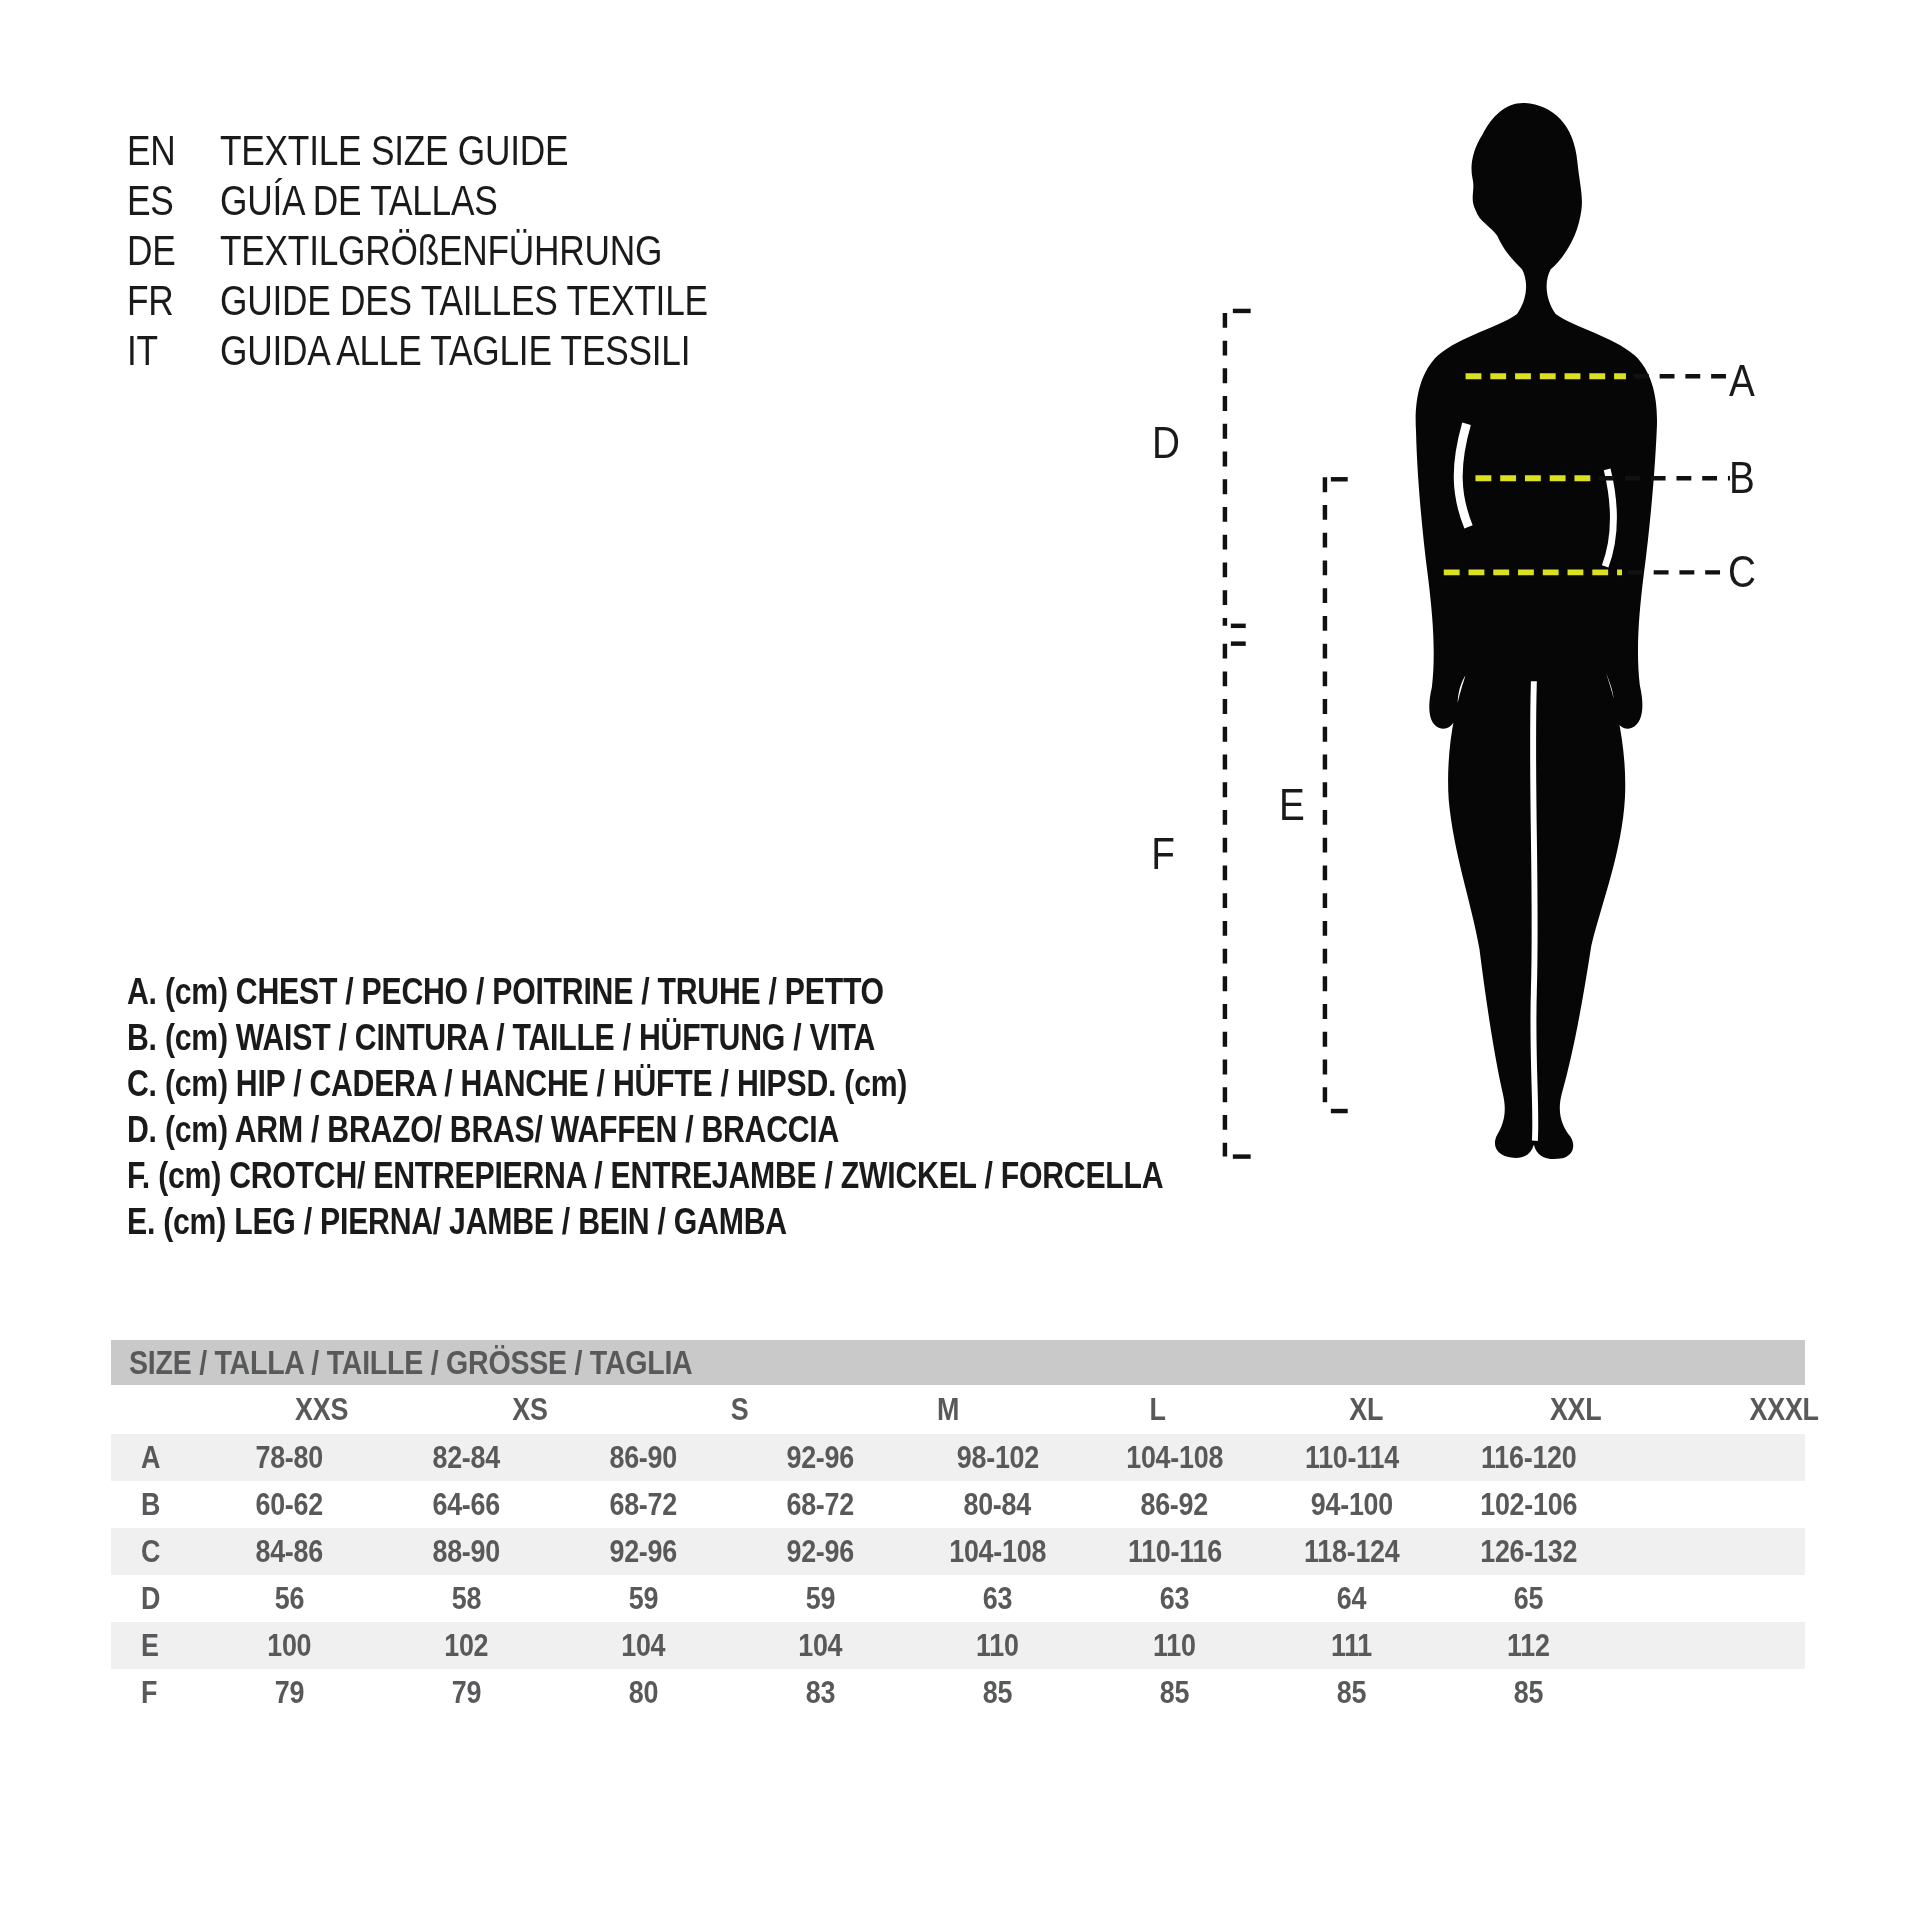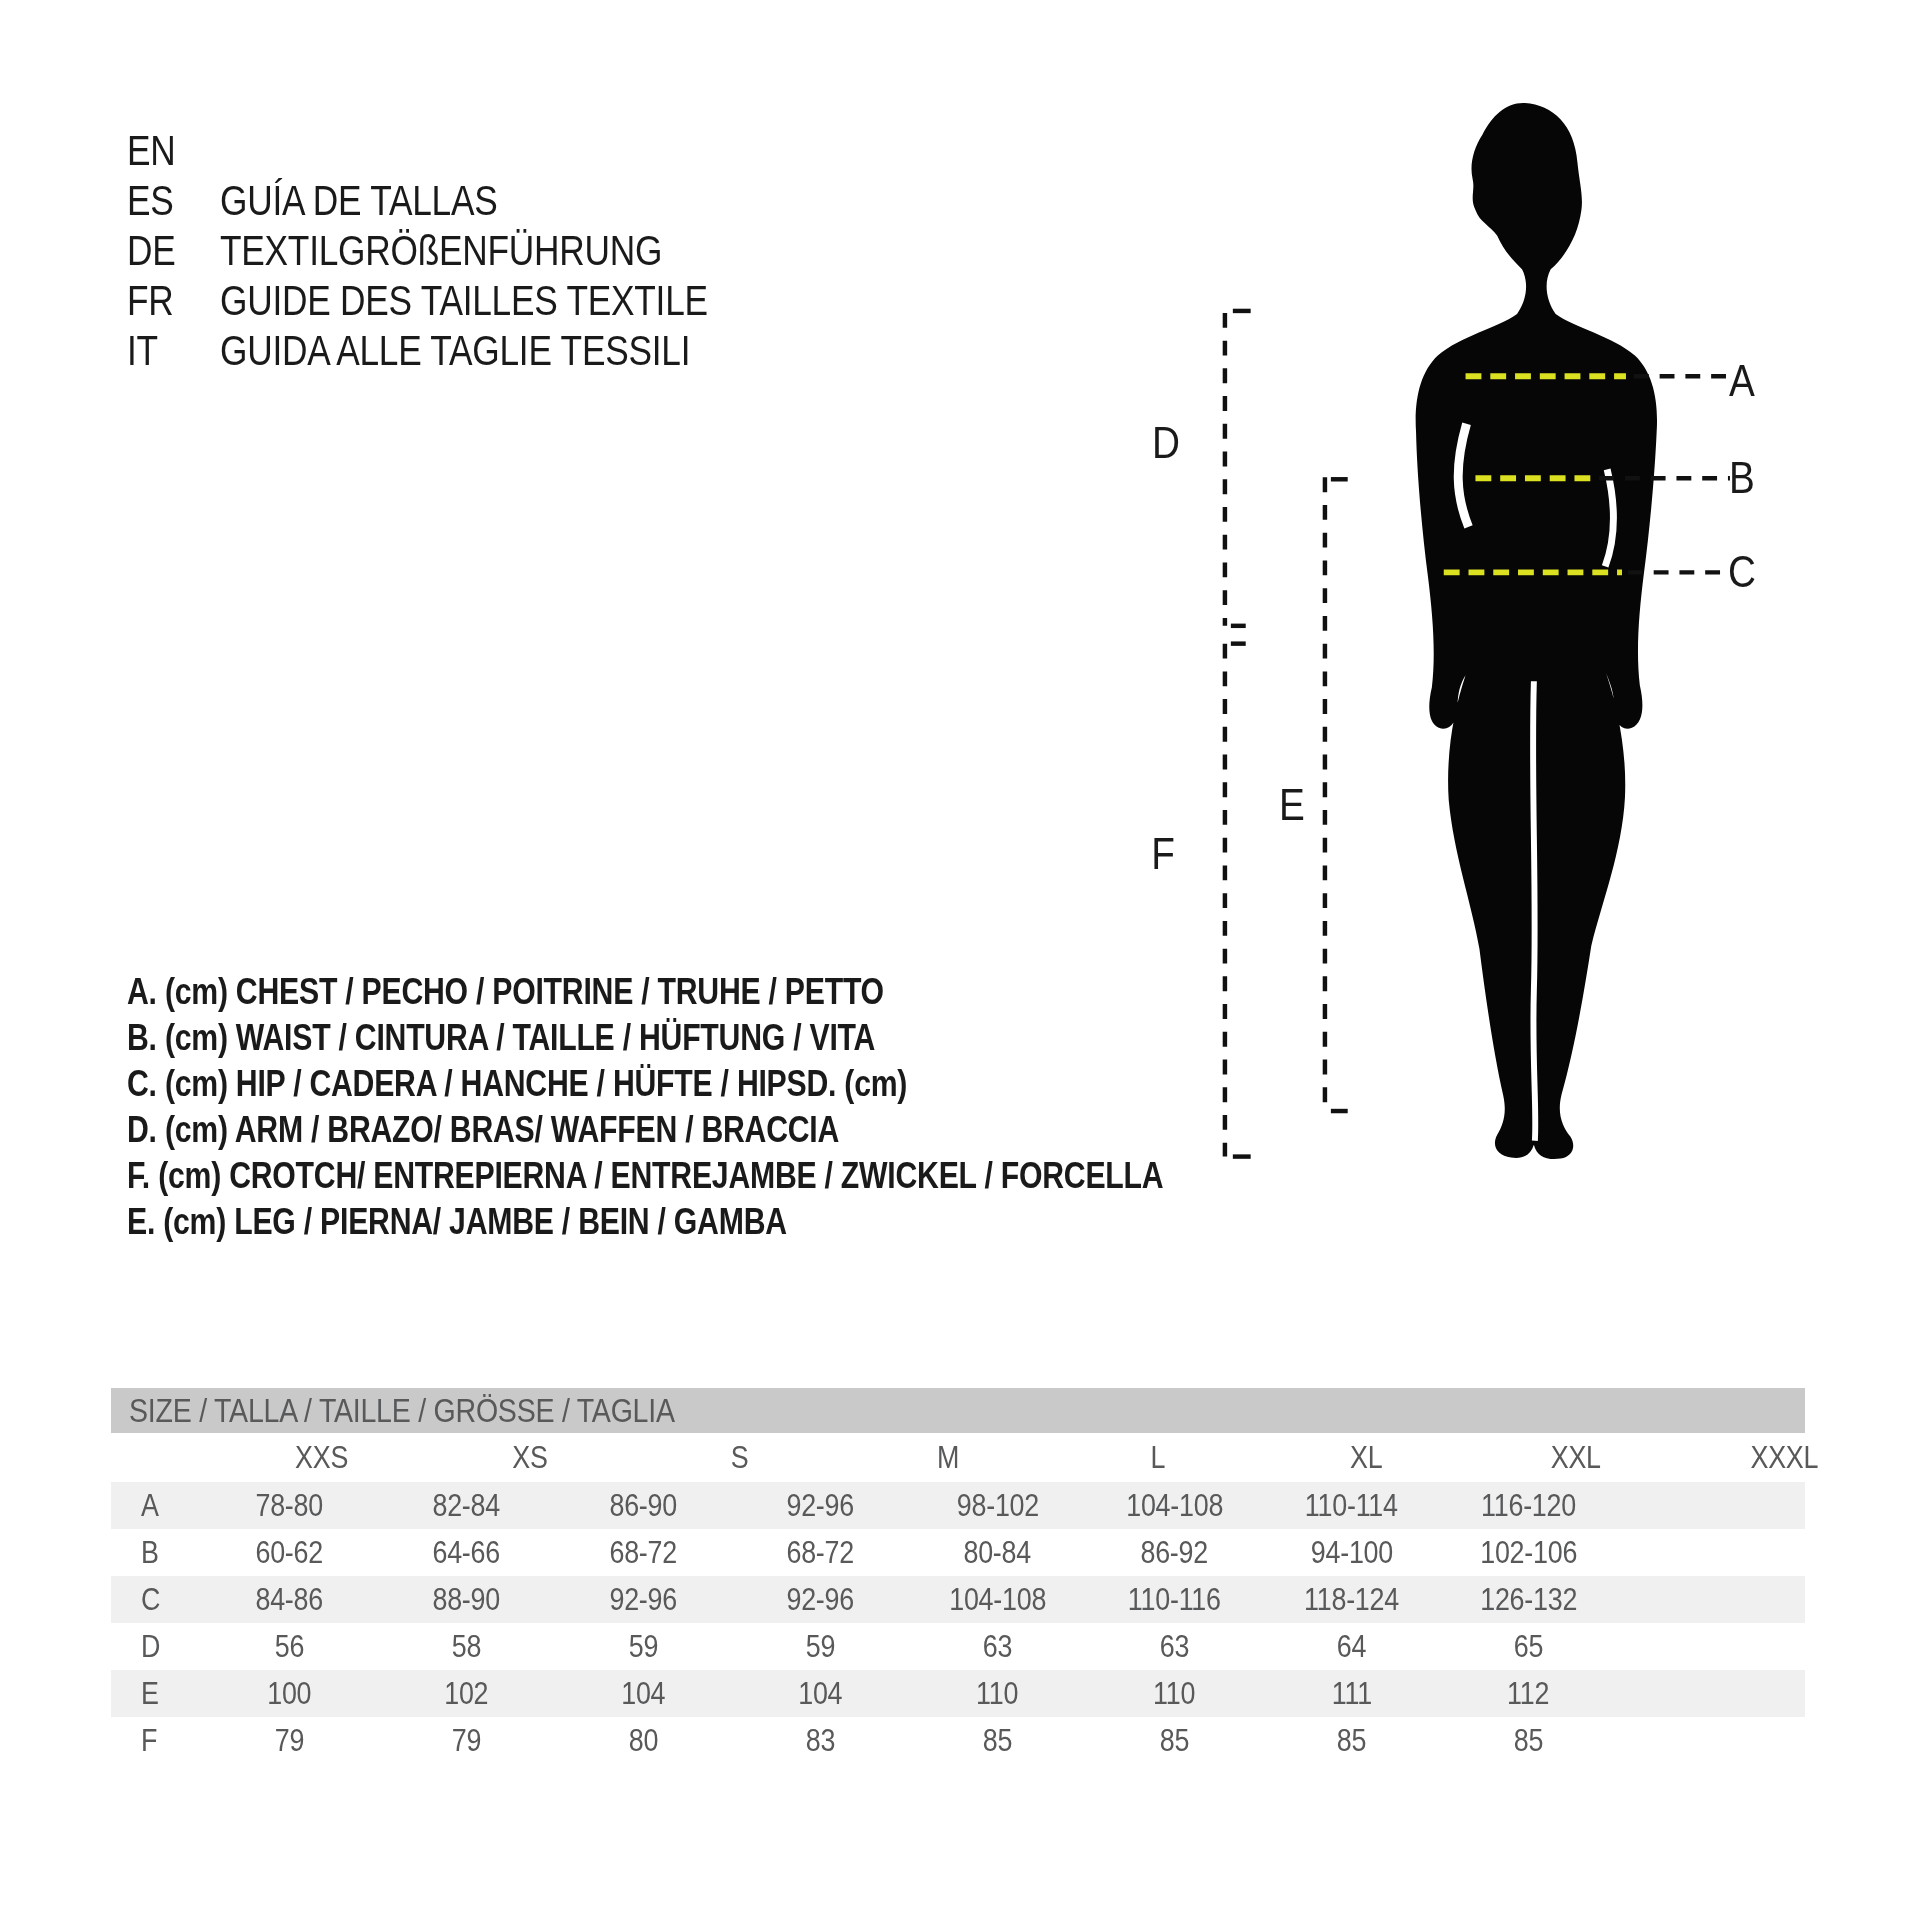--- a/index.html
+++ b/index.html
@@ -23,37 +23,38 @@
   .fig-label{position:absolute;font-size:44px;color:#1a1a1a;transform:translate(-50%,-50%) scaleX(0.88);white-space:nowrap;}
 
   
   .measure-desc{position:absolute;left:127px;top:969px;font-weight:bold;}
   .measure-line{height:46px;display:flex;align-items:center;font-size:36px;}
 
   
   .category-title{position:absolute;left:127px;top:1282px;height:46px;display:flex;align-items:center;font-size:36px;}
 
   
-  .size-table{position:absolute;left:111px;top:1388px;width:1694px;color:#58595b;}
+  .size-table{position:absolute;left:111px;top:1340px;width:1694px;color:#58595b;font-weight:bold;}
   .st-header{height:45px;background:#c9c9c9;display:flex;align-items:center;padding-left:18px;font-size:34px;color:#58595b;}
   .st-grid-row{display:grid;grid-template-columns:90px repeat(8,177px) 1fr;align-items:center;}
   .st-cols{height:49px;font-size:32px;gap:32px;}
   .st-row{height:47px;font-size:32px;}
   .st-row.alt{background:#f0f0f0;}
   .st-cell{text-align:center;}
   .st-label-cell{padding-left:30px;text-align:left;}
 </style>
 </head>
 <body>
 
 <div class="canvas">
 
   <section class="lang-block" id="lang-block">
       <div class="lang-row">
       <span class="lang-code"><span class="cond">EN</span></span>
+      <span class="lang-title"><span class="cond">TEXTILE SIZE GUIDE</span></span>
     </div>
       <div class="lang-row">
       <span class="lang-code"><span class="cond">ES</span></span>
       <span class="lang-title"><span class="cond">GUÍA DE TALLAS</span></span>
     </div>
       <div class="lang-row">
       <span class="lang-code"><span class="cond">DE</span></span>
       <span class="lang-title"><span class="cond">TEXTILGRÖßENFÜHRUNG</span></span>
     </div>
       <div class="lang-row">

